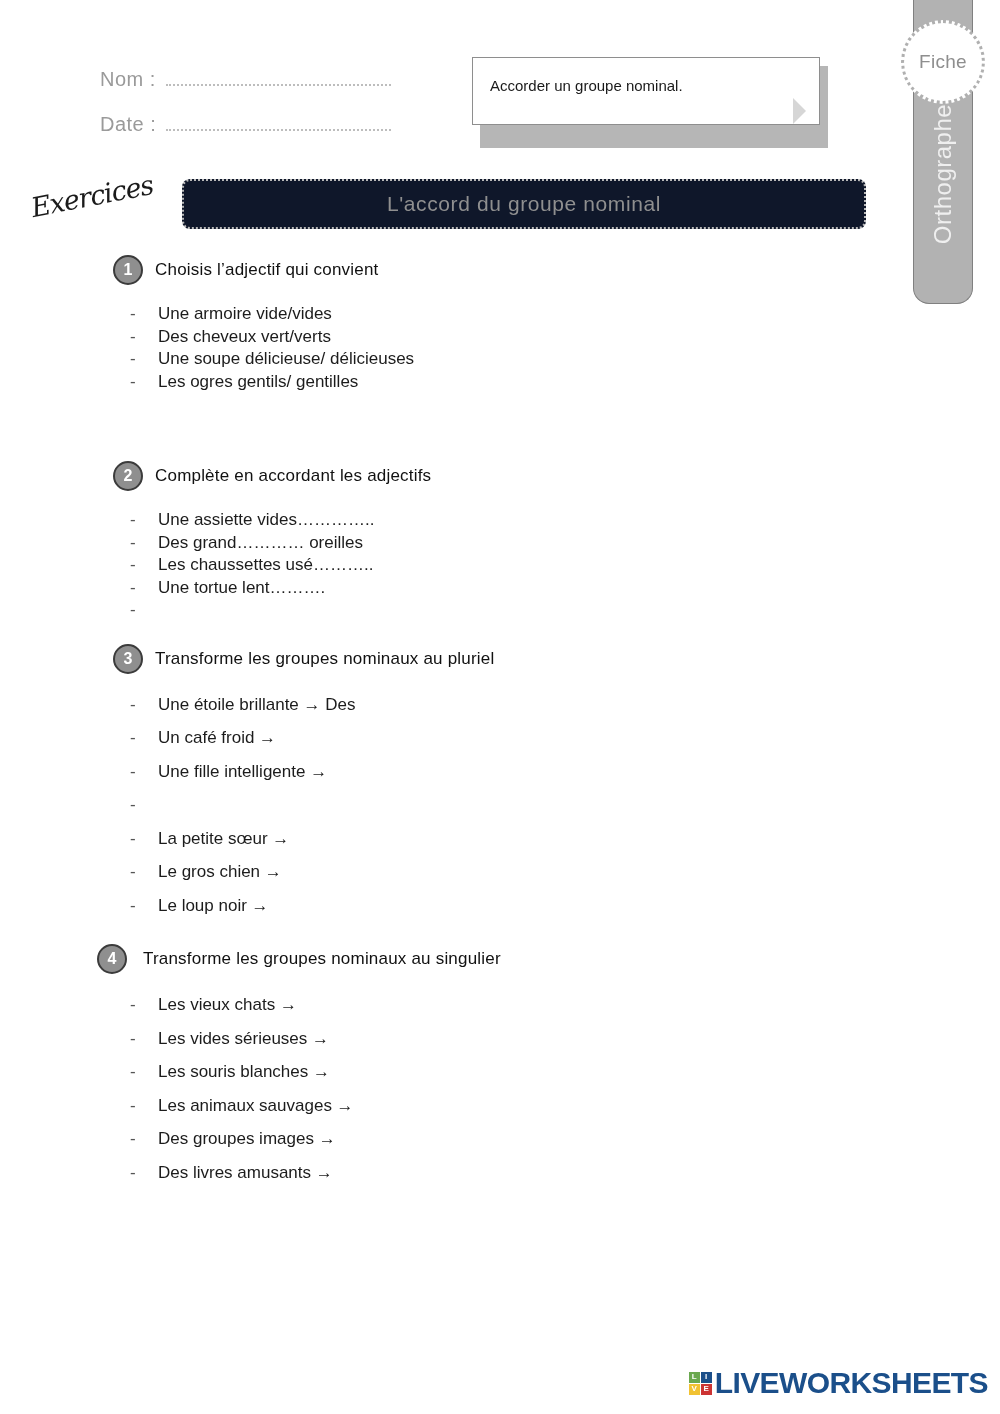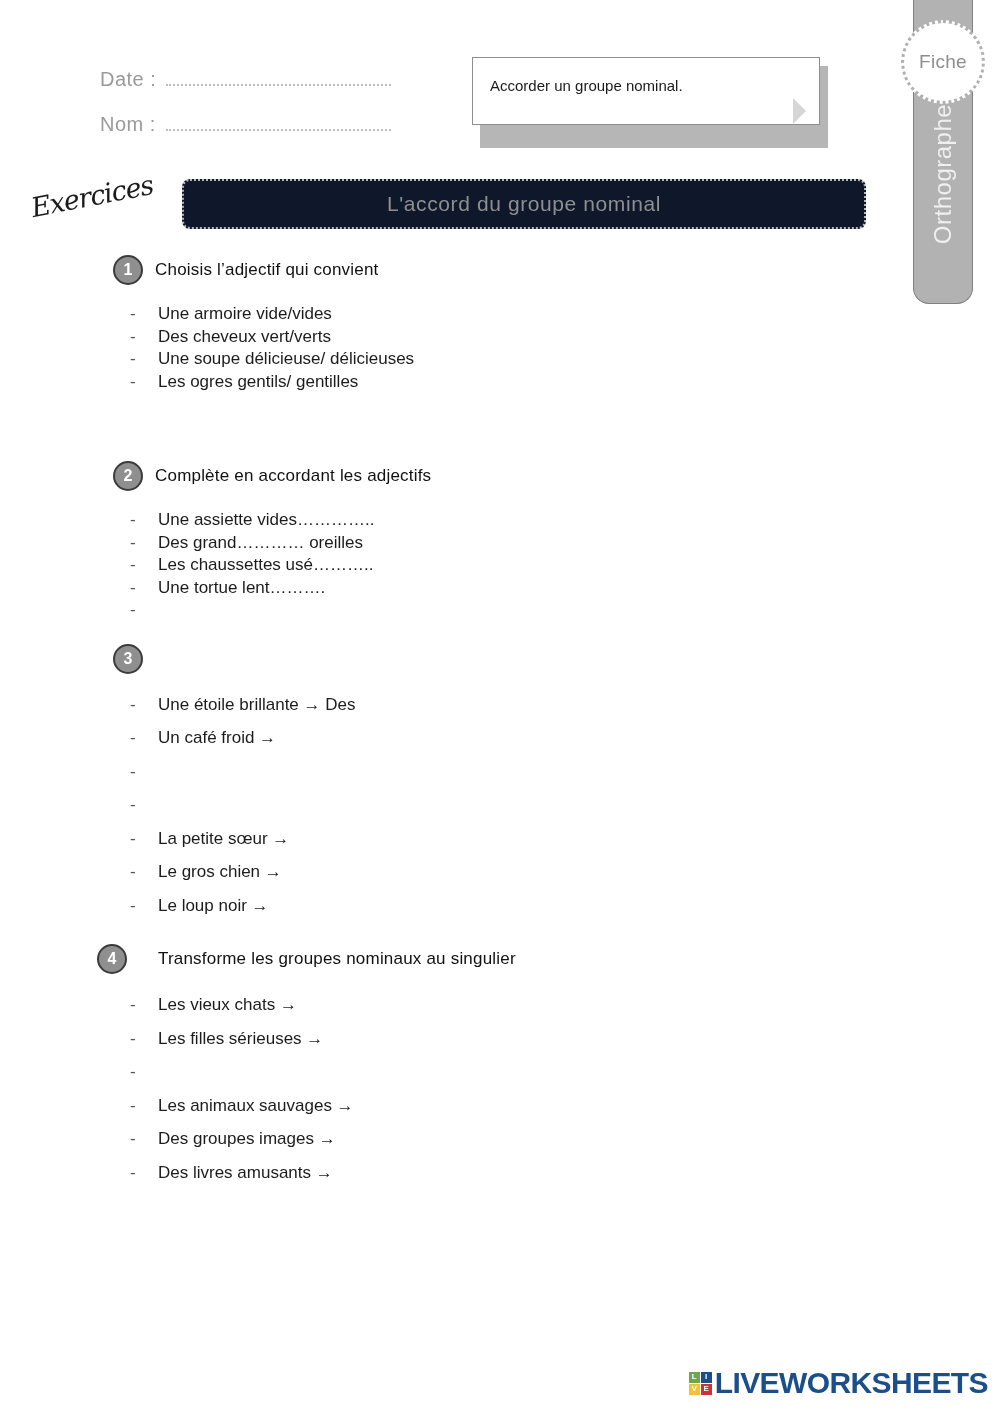--- a/index.html
+++ b/index.html
@@ -180,21 +180,21 @@
   #ex2 .ex-list { margin-top: 18px; margin-left: 130px; }
   #ex2 .ex-item { line-height: 22.5px; }
 
   #ex3 { margin-top: 22px; }
   #ex3 .ex-head { margin-left: 113px; }
   #ex3 .ex-list { margin-top: 14px; margin-left: 130px; }
   #ex3 .ex-item { line-height: 33.5px; }
 
   #ex4 { margin-top: 22px; }
   #ex4 .ex-head { margin-left: 97px; }
-  #ex4 .ex-head .ex-title { margin-left: 31px; }
+  #ex4 .ex-head .ex-title { margin-left: 16px; }
   #ex4 .ex-list { margin-top: 14px; margin-left: 130px; }
   #ex4 .ex-item { line-height: 33.5px; }
 
   
   .lw-logo {
     position: absolute;
     right: 12px; bottom: 14px;
     display: flex;
     align-items: center;
   }
@@ -220,25 +220,25 @@
     color: #1b4f8a;
     letter-spacing: -0.6px;
     font-family: "Liberation Sans", sans-serif;
   }
 </style>
 </head>
 <body>
 
 <div class="id-block">
   <div class="id-row">
-    <span class="id-label">Date :</span>
+    <span class="id-label">Nom :</span>
     <span class="id-dots"></span>
   </div>
   <div class="id-row">
-    <span class="id-label">Nom :</span>
+    <span class="id-label">Date :</span>
     <span class="id-dots"></span>
   </div>
 </div>
 
 <div class="note-wrap">
   <div class="note-shadow"></div>
   <div class="note-card">
     <div class="note-text">Accorder un groupe nominal.</div>
     <span class="note-fold-tri"></span>
     <span class="note-fold"></span>
@@ -310,32 +310,34 @@
       <li class="ex-item">
           <span class="ex-dash">-</span>
           <span class="ex-text"></span>
         </li>
     </ul>
   </section>
 
   <section class="exercise" id="ex3">
     <div class="ex-head">
       <span class="ex-badge">3</span>
+      <span class="ex-title">Transforme les groupes nominaux au pluriel</span>
     </div>
     <ul class="ex-list">
       <li class="ex-item">
           <span class="ex-dash">-</span>
           <span class="ex-text">Une étoile brillante → Des</span>
         </li>
       <li class="ex-item">
           <span class="ex-dash">-</span>
           <span class="ex-text">Un café froid →</span>
         </li>
       <li class="ex-item">
           <span class="ex-dash">-</span>
+          <span class="ex-text">Une fille intelligente →</span>
         </li>
       <li class="ex-item">
           <span class="ex-dash">-</span>
         </li>
       <li class="ex-item">
           <span class="ex-dash">-</span>
           <span class="ex-text">La petite sœur →</span>
         </li>
       <li class="ex-item">
           <span class="ex-dash">-</span>
@@ -353,24 +355,25 @@
       <span class="ex-badge">4</span>
       <span class="ex-title">Transforme les groupes nominaux au singulier</span>
     </div>
     <ul class="ex-list">
       <li class="ex-item">
           <span class="ex-dash">-</span>
           <span class="ex-text">Les vieux chats →</span>
         </li>
       <li class="ex-item">
           <span class="ex-dash">-</span>
-          <span class="ex-text">Les filles sérieuses →</span>
-        </li>
-      <li class="ex-item">
-          <span class="ex-dash">-</span>
+          <span class="ex-text">Les vides sérieuses →</span>
+        </li>
+      <li class="ex-item">
+          <span class="ex-dash">-</span>
+          <span class="ex-text">Les souris blanches →</span>
         </li>
       <li class="ex-item">
           <span class="ex-dash">-</span>
           <span class="ex-text">Les animaux sauvages →</span>
         </li>
       <li class="ex-item">
           <span class="ex-dash">-</span>
           <span class="ex-text">Des groupes images →</span>
         </li>
       <li class="ex-item">

